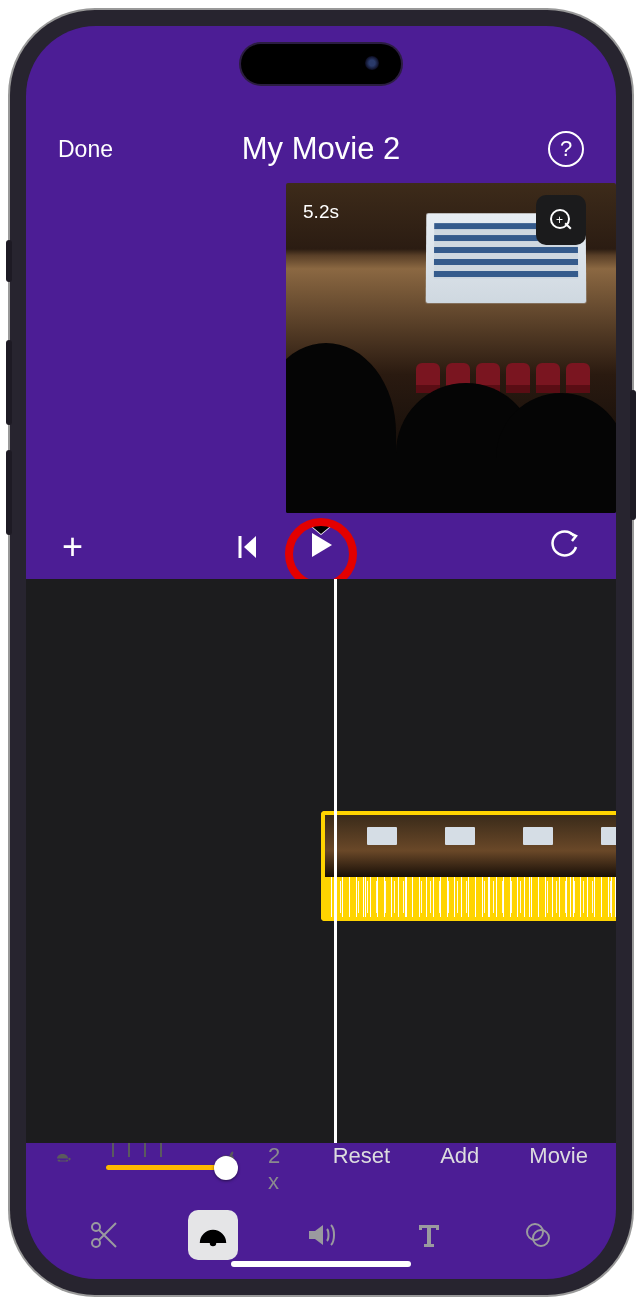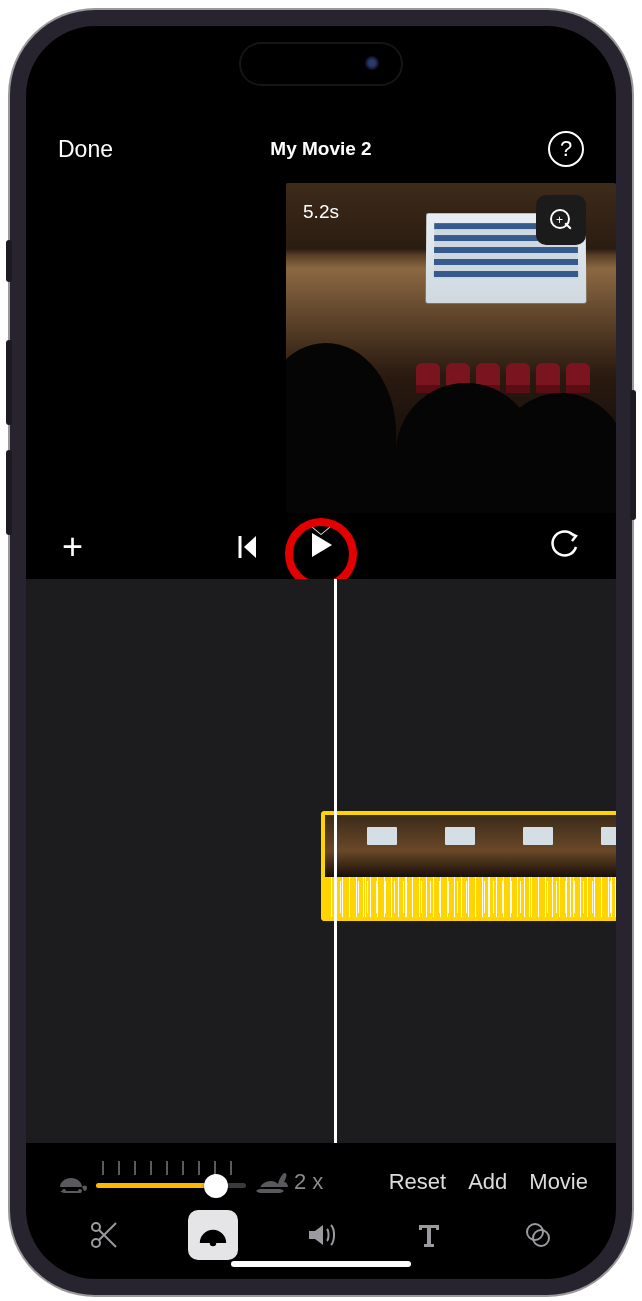--- a/index.html
+++ b/index.html
@@ -18,21 +18,21 @@
       height: 1285px;
       background: #27242f;
       border-radius: 85px;
       padding: 16px;
       position: relative;
       box-shadow: 0 0 0 2px rgba(0,0,0,0.4);
     }
     .screen {
       width: 100%;
       height: 100%;
-      background: #000000;
+      background: #4c1d95;
       border-radius: 70px;
       overflow: hidden;
       position: relative;
       display: flex;
       flex-direction: column;
     }
     .dynamic-island {
       position: absolute;
       top: 18px;
       left: 50%;
@@ -65,21 +65,21 @@
 
     .header {
       display: flex;
       align-items: center;
       justify-content: space-between;
       padding: 0 32px;
       height: 56px;
       color: #fff;
     }
     .done-btn { font-size: 23px; font-weight: 400; color:#fff; }
-    .title { font-size: 19px; font-weight: 700; position:absolute; left:50%; transform:translateX(-50%); }
+    .title { font-size: 31px; font-weight: 400; position:absolute; left:50%; transform:translateX(-50%); }
     .help-btn {
       width: 36px; height:36px; border:2px solid #fff; border-radius:50%;
       display:flex; align-items:center; justify-content:center;
       font-size:22px; color:#fff;
     }
 
     .preview-area {
       position: relative;
       height: 332px;
       margin-top: 6px;
@@ -180,21 +180,21 @@
       background:#ffd400;
       background-image: repeating-linear-gradient(90deg,#fff 0 1px,transparent 1px 7px);
       background-size: auto 100%;
       background-position: 10px center;
     }
     .clip-ruler::before{content:'';position:absolute;inset:4px 0 4px 6px;background-image:repeating-linear-gradient(90deg,#fff 0 1px, transparent 1px 9px);opacity:.9;}
     .clip-ruler::after{content:'';position:absolute;inset:0;background:repeating-linear-gradient(90deg,transparent 0 40px,#fff 40px 41px);}
 
     .speed-row {
       height:52px; padding: 0 28px;
-      display:flex; align-items:flex-end; gap:4px;
+      display:flex; align-items:flex-start; gap:32px;
       color:#9a9a9f; font-size:22px;
     }
     .turtle-icon, .rabbit-icon { width:36px; height:26px; }
     .turtle-icon svg, .rabbit-icon svg { width:100%; height:100%; fill:#5a5a5e; }
     .slider {
       position:relative; width:150px; height:34px; margin:0 2px;
     }
     .slider-ticks{position:absolute;top:0;left:6px;right:6px;height:14px;background-image:repeating-linear-gradient(90deg,#5a5a5e 0 2px,transparent 2px 16px);}
     .slider-track{position:absolute;left:0;right:0;top:22px;height:5px;background:#3a3a3e;border-radius:3px;}
     .slider-fill{position:absolute;left:0;width:118px;top:22px;height:5px;background:#ffb800;border-radius:3px;}

